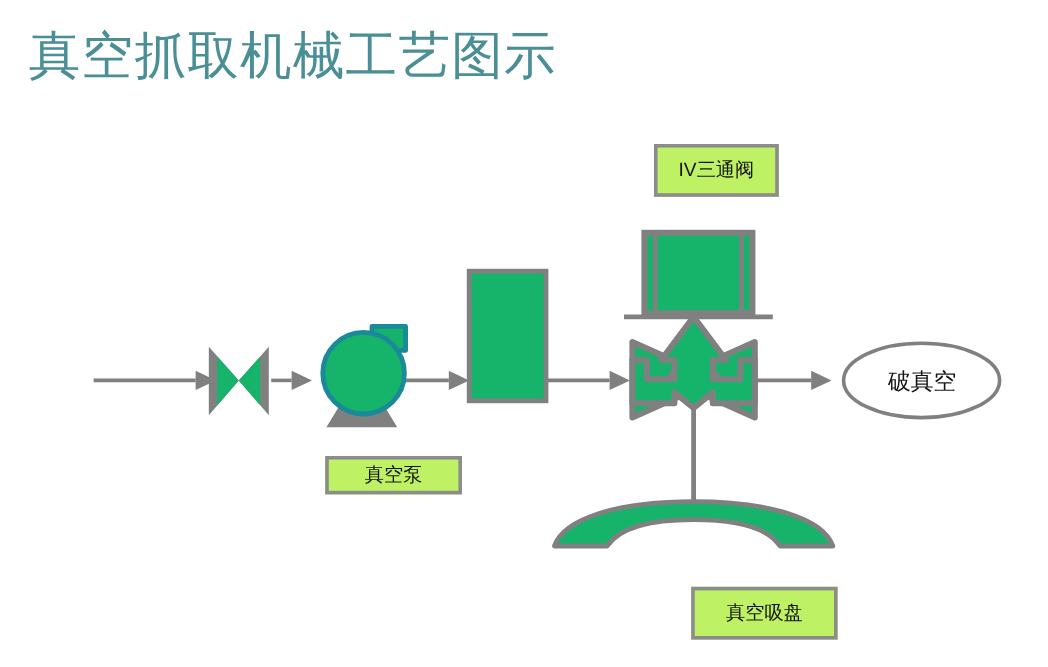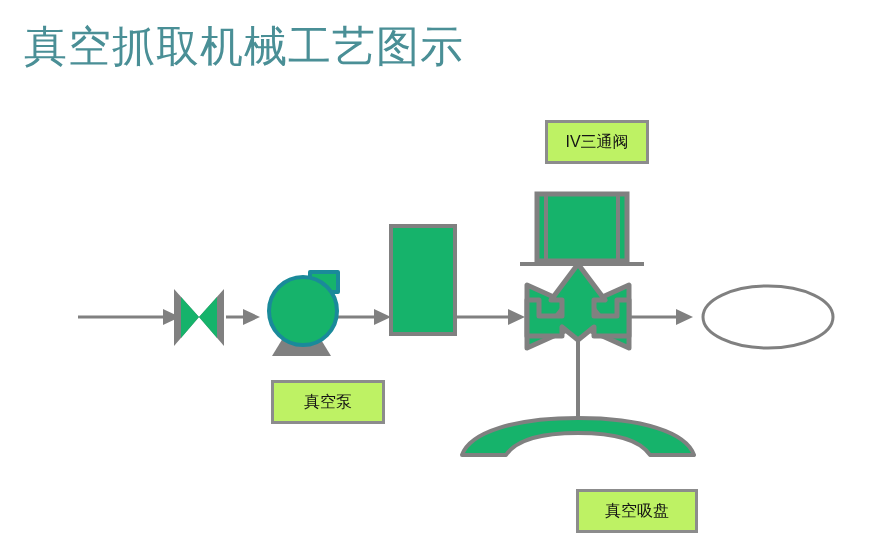--- a/index.html
+++ b/index.html
@@ -51,21 +51,21 @@
   #label-threeway {
     left: 521px;
     top: 120px;
     width: 104px;
     height: 44px;
   }
   #label-pump {
     left: 247px;
     top: 380px;
     width: 114px;
-    height: 44px;
+    height: 32px;
   }
   #label-suction {
     left: 552px;
     top: 489px;
     width: 122px;
     height: 44px;
   }
   #label-breakvac {
     position: absolute;
     left: 703px;
@@ -183,14 +183,15 @@
     </g>
 
   </svg>
 
   <div class="label-box" id="label-threeway">IV三通阀</div>
 
   <div class="label-box" id="label-pump">真空泵</div>
 
   <div class="label-box" id="label-suction">真空吸盘</div>
 
+  <div id="label-breakvac">破真空</div>
 
 </div>
 
 </body></html>

